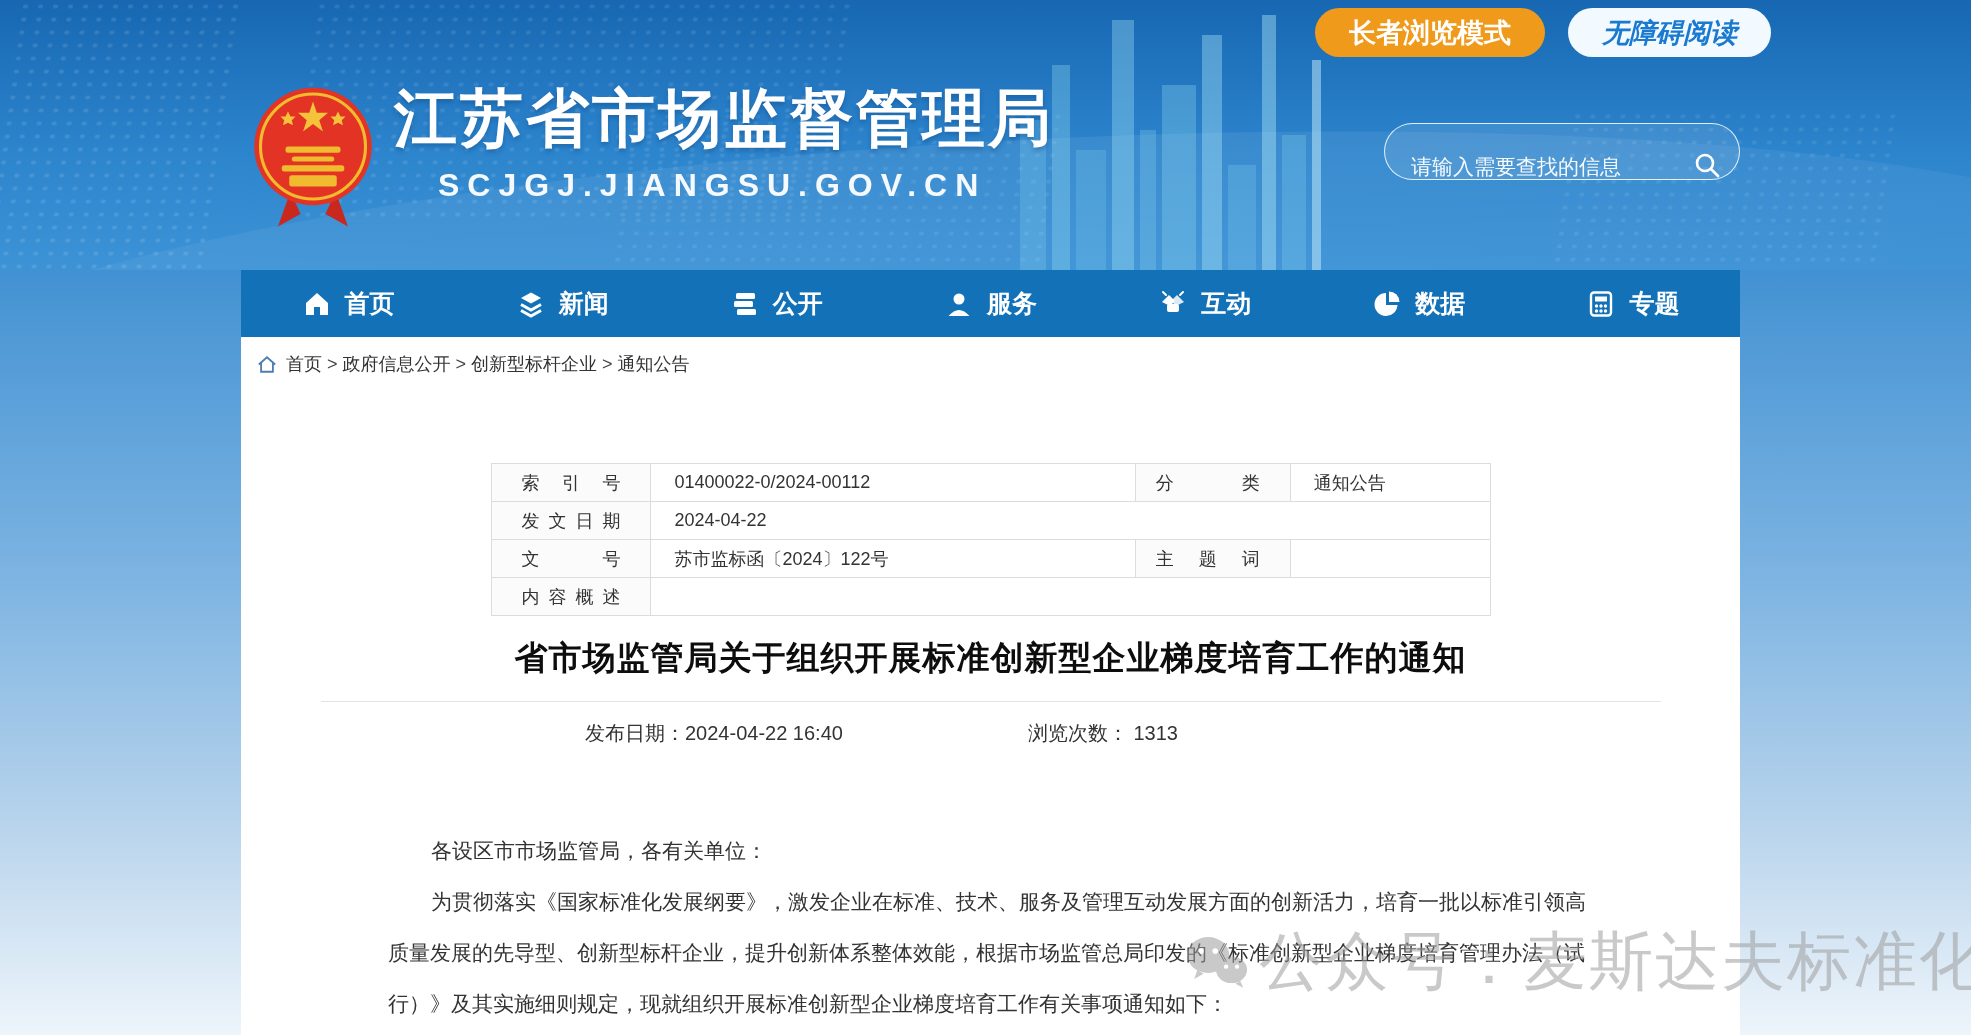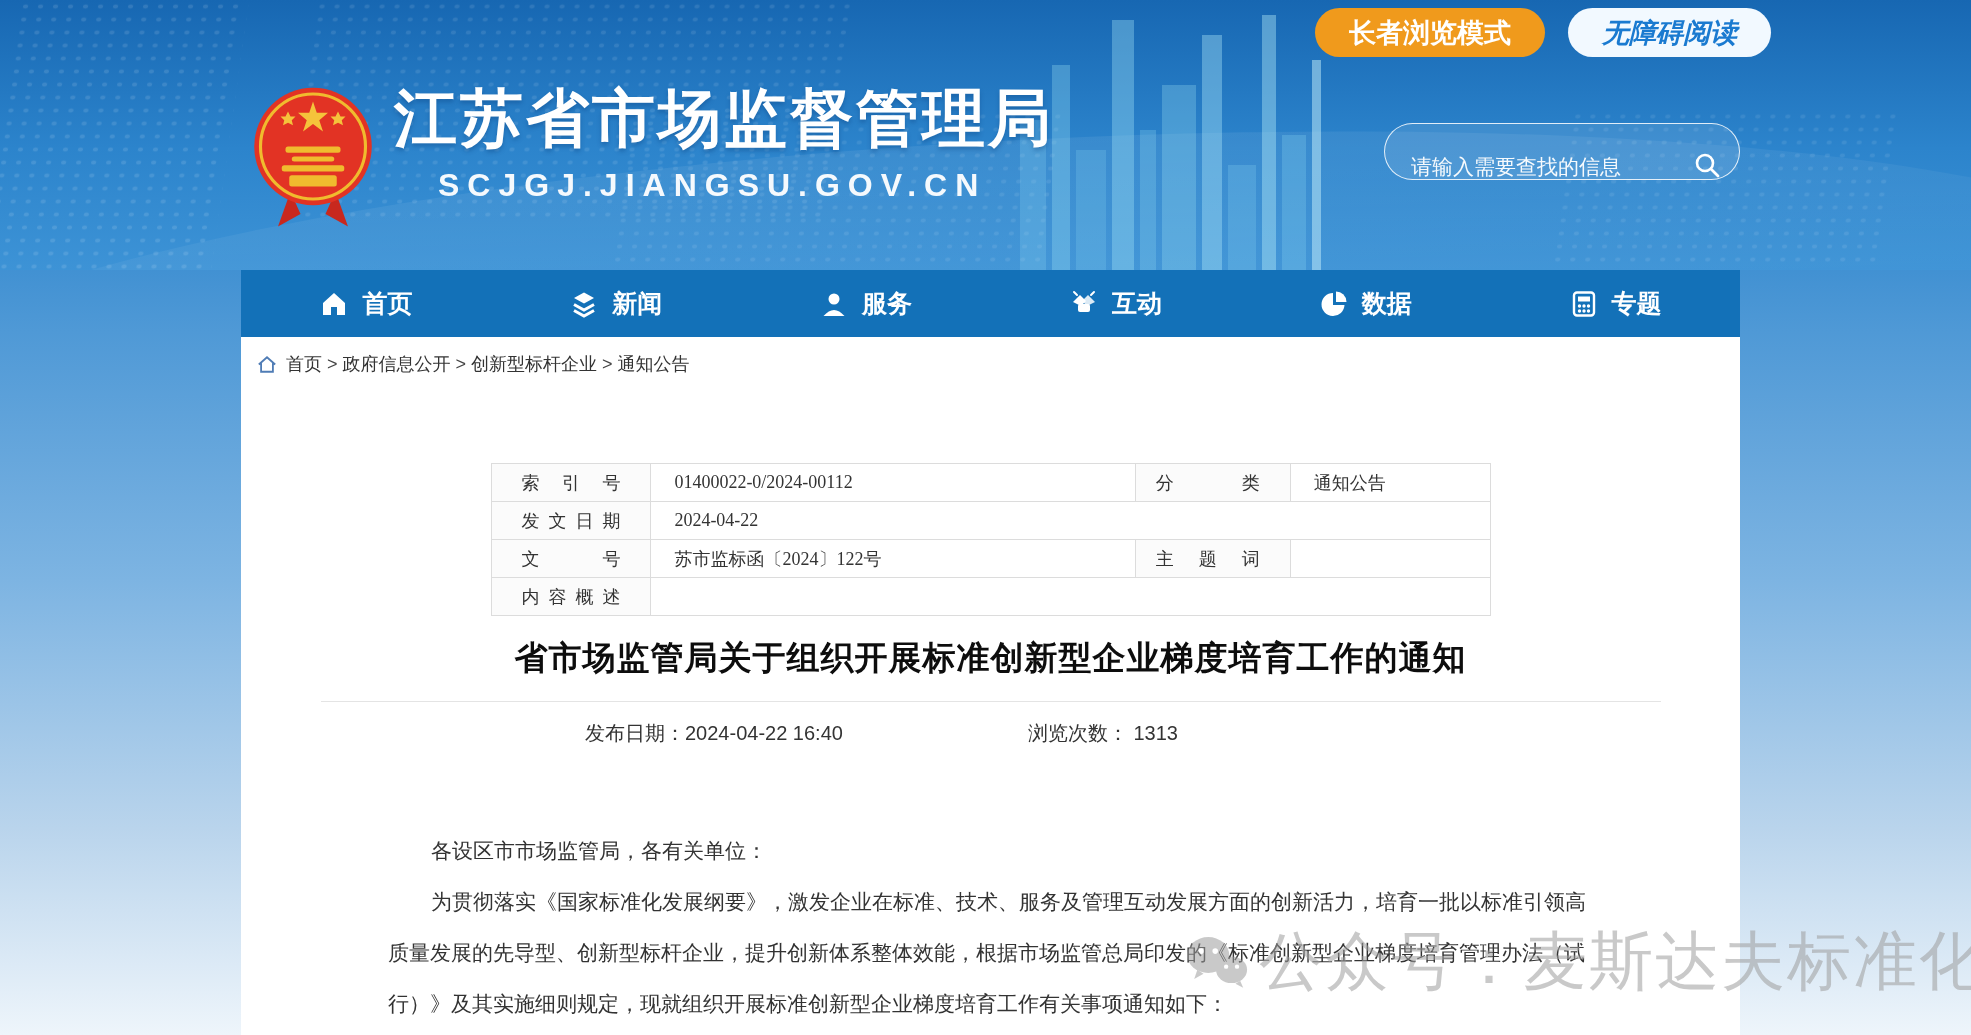--- a/index.html
+++ b/index.html
@@ -57,21 +57,21 @@
   
   .panel { position:absolute; left:241px; top:337px; width:1499px; height:698px;
     background:#ffffff; z-index:3; }
 
   .breadcrumb { display:flex; align-items:center; gap:5px; padding:14px 0 0 16px;
     font-size:18px; color:#333333; height:40px; }
   .breadcrumb .crumb { cursor:pointer; }
   .breadcrumb .sep { color:#444444; }
   .breadcrumb svg { margin-right:4px; }
 
-  table.doc-table { width:1000px; margin:86px auto 0 auto; border-collapse:collapse; font-size:18px;font-family:Liberation Serif, serif; }
+  table.doc-table { width:1000px; margin:86px auto 0 auto; border-collapse:collapse; font-size:18px; }
   table.doc-table td { border:1px solid #dcdcdc; height:38px; color:#333333; }
   td.lbl { width:160px; background:#fbfbfb; color:#555555; text-align:center; padding:0 30px; }
   td.lbl2 { width:155px;padding-left:20px; }
   td.val { padding-left:23px; }
   td.val1 { width:485px; }
   td.val2 { width:200px; }
   .jlabel { display:block; text-align:justify; text-align-last:justify; }
 
   .article-title { margin-top:20px; text-align:center; font-size:33px; font-weight:bold; color:#0d0d0d; letter-spacing:1px; }
   .title-rule { width:1340px; margin:20px auto 0 auto; border-top:1px solid #e4e4e4; }
@@ -155,20 +155,28 @@
     <div class="nav-item">
       <svg width="30" height="28" viewBox="0 0 28 28">
         <path d="M4 8 L14 2.5 L24 8 L14 13.5 Z" fill="#ffffff"></path>
         <path d="M4 14.5 L14 20 L24 14.5" fill="none" stroke="#ffffff" stroke-width="3"></path>
         <path d="M4 20.5 L14 26 L24 20.5" fill="none" stroke="#ffffff" stroke-width="3"></path>
       </svg>
       <span>新闻</span>
     </div>
     <div class="nav-item">
       <svg width="30" height="28" viewBox="0 0 28 28">
+        <rect x="5" y="3" width="19" height="6" rx="1.5" fill="#ffffff"></rect>
+        <rect x="3" y="11" width="19" height="6" rx="1.5" fill="#ffffff"></rect>
+        <rect x="6" y="19" width="19" height="6" rx="1.5" fill="#ffffff"></rect>
+      </svg>
+      <span>公开</span>
+    </div>
+    <div class="nav-item">
+      <svg width="30" height="28" viewBox="0 0 28 28">
         <circle cx="14" cy="9" r="5.5" fill="#ffffff"></circle>
         <path d="M3.5 26 Q14 14 24.5 26 Z" fill="#ffffff"></path>
       </svg>
       <span>服务</span>
     </div>
     <div class="nav-item">
       <svg width="30" height="28" viewBox="0 0 28 28">
         <path d="M3 12 L10 5 L16 11 L11 16 Z" fill="#ffffff"></path>
         <path d="M25 12 L18 5 L12 11 L17 16 Z" fill="#ffffff" opacity=".85"></path>
         <rect x="8" y="14" width="12" height="8" rx="2" fill="#ffffff"></rect>

